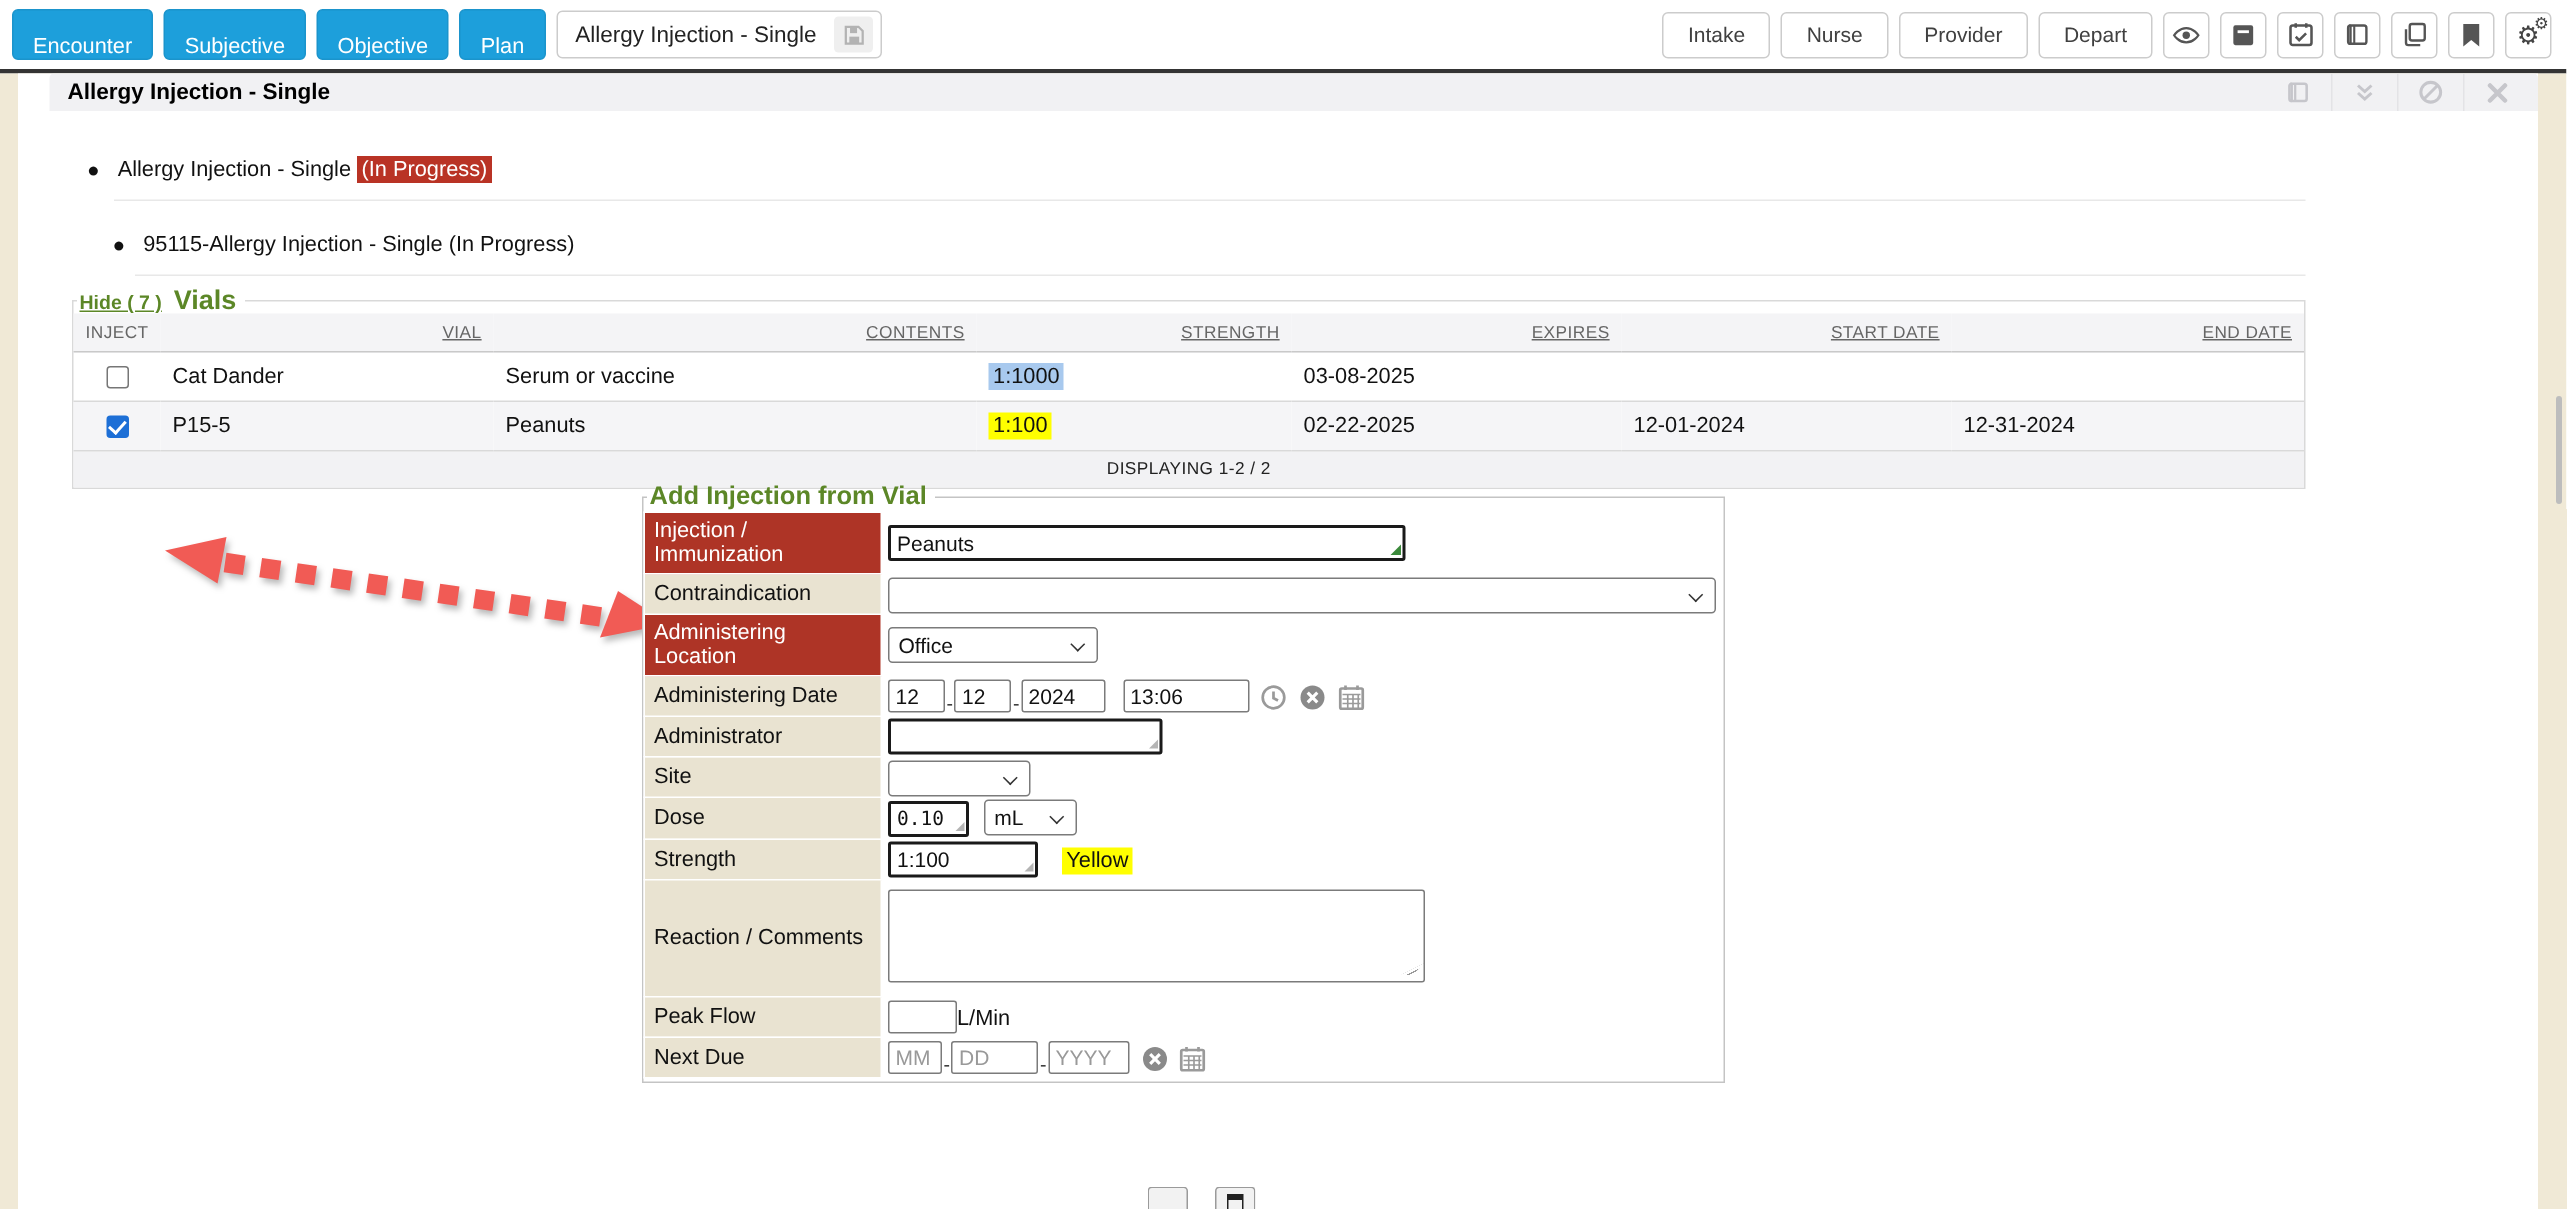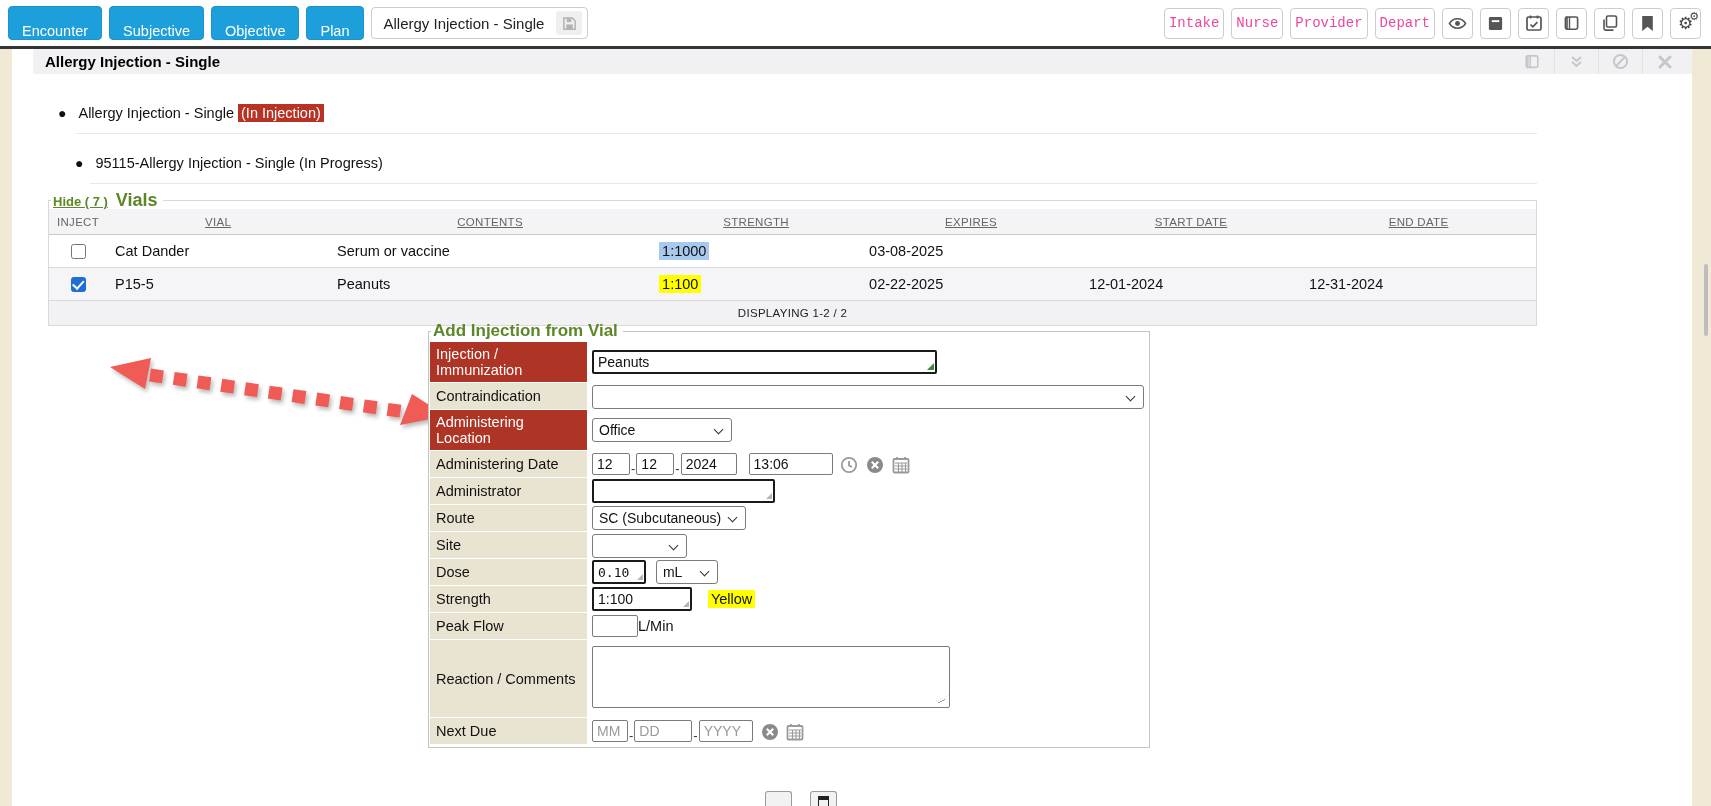--- a/index.html
+++ b/index.html
@@ -5,21 +5,21 @@
   * { box-sizing: border-box; margin: 0; padding: 0; }
   html,body { width:1711px; height:806px; overflow:hidden; }
   body { font-family:"Liberation Sans", sans-serif; background:#fff; position:relative; font-size:14px; color:#111; }
 
   
   .topbar { height:46px; background:#fff; display:flex; align-items:center; padding:0 10px 0 8px; gap:7px; }
   .btn-blue { background:#1d9fdb; color:#fff; border:1px solid #1b94cc; border-radius:4px; height:31px; padding:16px 13px; font-size:14.5px; font-family:inherit; cursor:pointer; }
   .note-box { display:flex; align-items:center; border:1px solid #ccc; border-radius:4px; height:32px; padding:0 5px 0 12px; gap:12px; font-size:15px; color:#222; background:#fff; }
   .mini-save { width:26px; height:24px; background:#efefef; border:none; border-radius:3px; display:flex; align-items:center; justify-content:center; }
   .spacer { flex:1; }
-  .btn-white { border:1px solid #ccc; border-radius:4px; background:#fff; color:#ec4899; height:31px; padding:0 4px; font-size:14px; font-family:Liberation Mono, monospace; cursor:pointer; }
+  .btn-white { border:1px solid #ccc; border-radius:4px; background:#fff; color:#404040; height:31px; padding:0 16px; font-size:14px; font-family:Liberation Sans, sans-serif; cursor:pointer; }
   .btn-icon { border:1px solid #ccc; border-radius:4px; background:#fff; width:31px; height:31px; display:flex; align-items:center; justify-content:center; color:#555; cursor:pointer; }
   .gearwrap { position:relative; font-size:17px; color:#444; line-height:1; }
   .gearwrap .g2 { position:absolute; font-size:11px; right:-6px; top:-4px; }
 
   
   .dark-rule { height:3px; background:#343434; }
 
   
   .page { position:relative; height:757px; background:#f0e9d6; padding:0 19px 0 12px; }
   .panel { background:#fff; height:100%; position:relative; overflow:hidden; }
@@ -41,21 +41,21 @@
   .divider2 { border:0; border-top:1px solid #e8e8e8; margin:12px 155px 0 78px; }
 
   
   fieldset { border:1px solid #d9d9d9; }
   .vials-fs { margin:6px 155px 0 36px; }
   .vials-fs legend, .form-fs legend { margin-left:2px; padding:0 5px 0 2px; }
   .toggle-link { color:#5c8727; font-weight:bold; font-size:13px; text-decoration:underline; cursor:pointer; }
   .legend-title { color:#5c8727; font-weight:bold; font-size:18px; margin-left:4px;margin-top:47px; }
 
   table.vials { width:100%; border-collapse:collapse; font-size:14.5px; margin-top:-2px; }
-  table.vials th { text-align:center; font-size:11.5px; font-weight:normal; color:#666; letter-spacing:.3px; padding:7px 8px 6px 8px; background:#f4f4f6; border-bottom:1px solid #c9c9c9;margin-top:40px; }
+  table.vials th { text-align:right; font-size:11.5px; font-weight:normal; color:#666; letter-spacing:.3px; padding:7px 8px 6px 8px; background:#f4f4f6; border-bottom:1px solid #c9c9c9;margin-top:40px; }
   table.vials th .u { text-decoration:underline; cursor:pointer; }
   table.vials td { padding:8px 8px; border-bottom:1px solid #d9d9d9; color:#111; }
   tr.row-alt td { background:#f5f5f7; }
   table.vials .ftr td { text-align:center; font-size:11.5px; letter-spacing:.3px; background:#f2f2f4; color:#222; padding:6px; border-bottom:none; }
   .hl-blue { background:#a8c9ee; padding:1px 3px; }
   .hl-yellow { background:#ffff00; padding:1px 3px; }
   .cb { width:15px; height:15px; border:1.6px solid #767676; border-radius:2.5px; background:#fff; cursor:pointer; }
   .cb.checked { background:#1d6fd6; border-color:#1d6fd6; position:relative; }
   .cb.checked::after { content:""; position:absolute; left:3.5px; top:0.5px; width:4.5px; height:8.5px; border-right:2px solid #fff; border-bottom:2px solid #fff; transform:rotate(42deg); }
 
@@ -192,21 +192,21 @@
           <svg width="14" height="14" viewBox="0 0 14 14">
               <path d="M2 2l10 10M12 2L2 12" stroke="#c6c6cb" stroke-width="3" stroke-linecap="round"></path>
             </svg>
         </span>
       </span>
     </div>
 
     <div class="bullet1">
       <span class="dot">●</span>
       <span>Allergy Injection - Single</span>
-      <span class="in-progress">(In Injection)</span>
+      <span class="in-progress">(In Progress)</span>
     </div>
     <hr class="divider1">
     <div class="bullet2">
       <span class="dot">●</span>
       <span>95115-Allergy Injection - Single (In Progress)</span>
     </div>
     <hr class="divider2">
 
     <fieldset class="vials-fs">
       <legend>
@@ -319,26 +319,20 @@
                     <path d="M3 7h12M3 10h12M3 13h12M6.5 7v9M10 7v9M13.5 7v9" stroke="#9a9a9a" stroke-width="1.1"></path>
                   </svg>
                 </span>
           </td>
         </tr>
         <tr>
           <td class="lbl">Administrator</td>
           <td class="fld"><span class="inp-wrap grip"><input class="txt focus2" style="width: 183px;" value=""></span></td>
         </tr>
         <tr>
-          <td class="lbl">Route</td>
-          <td class="fld"><span class="sel">
-                  <span>SC (Subcutaneous)</span>
-                </span></td>
-        </tr>
-        <tr>
           <td class="lbl">Site</td>
           <td class="fld"><span class="sel" style="width:95px;">
                   <span></span>
                 </span></td>
         </tr>
         <tr>
           <td class="lbl">Dose</td>
           <td class="fld">
             <span class="inp-wrap grip"><input class="txt focus2 mono" style="width: 54px;" value="0.10"></span>
             <span class="sel" style="width:62px; margin-left:6px;">
@@ -347,26 +341,26 @@
           </td>
         </tr>
         <tr>
           <td class="lbl">Strength</td>
           <td class="fld">
             <span class="inp-wrap grip"><input class="txt focus2" style="width: 100px;" value="1:100"></span>
             <span class="hl-yellow" style="margin-left:12px; font-size:14.5px;">Yellow</span>
           </td>
         </tr>
         <tr>
+          <td class="lbl" style="height:78px;">Reaction / Comments</td>
+          <td class="fld"><span class="ta-wrap"><textarea class="cmt" style=""></textarea></span></td>
+        </tr>
+        <tr>
           <td class="lbl">Peak Flow</td>
           <td class="fld"><input class="txt" style="width: 46px;" value=""><span class="unit">L/Min</span></td>
-        </tr>
-        <tr>
-          <td class="lbl" style="height:78px;">Reaction / Comments</td>
-          <td class="fld"><span class="ta-wrap"><textarea class="cmt" style=""></textarea></span></td>
         </tr>
         <tr>
           <td class="lbl">Next Due</td>
           <td class="fld">
             <input class="txt" style="width: 36px;" placeholder="MM"><span class="dash">-</span><input class="txt" style="width: 58px;" placeholder="DD"><span class="dash">-</span><input class="txt" style="width: 54px;" placeholder="YYYY">
             <span class="icn">
                   <svg width="18" height="18" viewBox="0 0 18 18">
                     <circle cx="9" cy="9" r="8" fill="#8a8a8a"></circle>
                     <path d="M5.8 5.8l6.4 6.4M12.2 5.8l-6.4 6.4" stroke="#fff" stroke-width="2.1"></path>
                   </svg>

